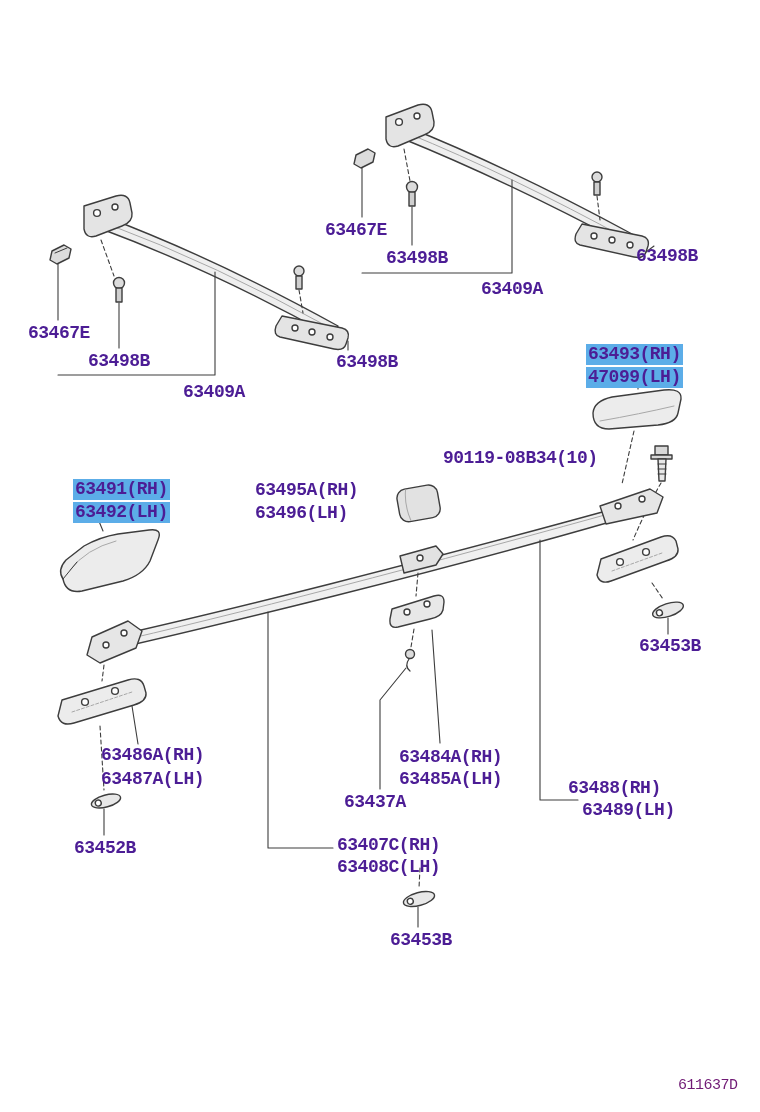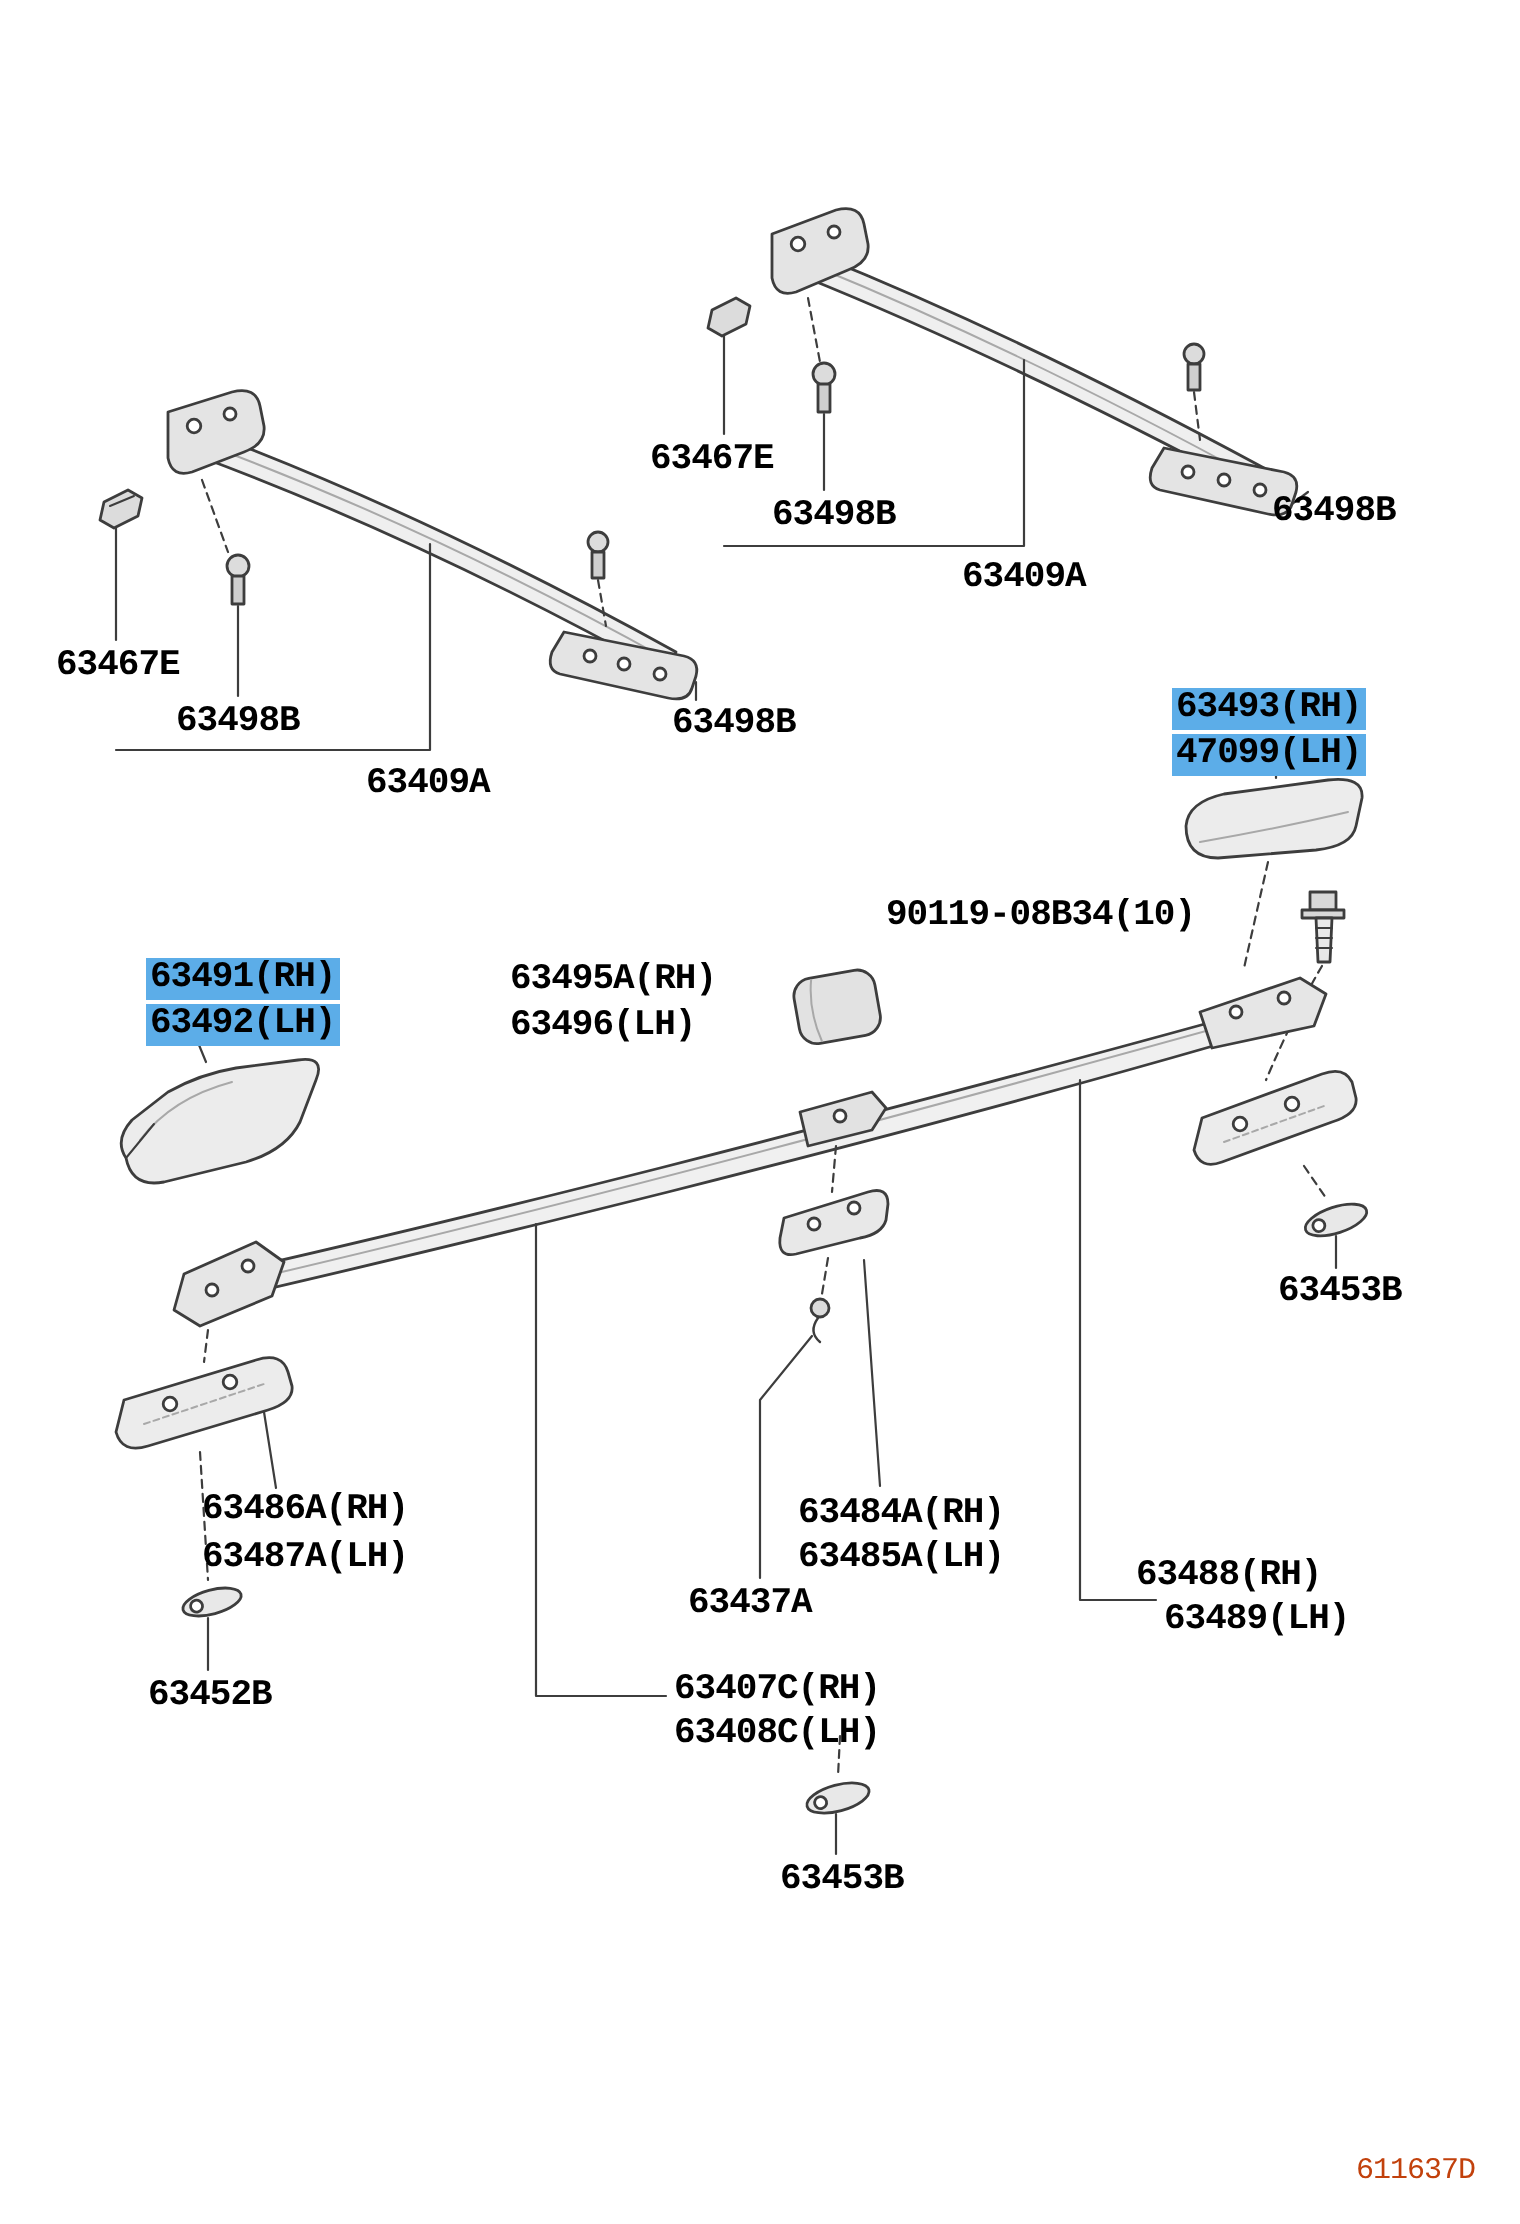--- a/index.html
+++ b/index.html
@@ -11,33 +11,33 @@
     background: #ffffff;
     overflow: hidden;
     font-family: "Liberation Mono", "DejaVu Sans Mono", monospace;
   }
   #art { position: absolute; left: 0; top: 0; }
   .lbl {
     position: absolute;
     font-weight: 700;
     font-size: 18px;
     line-height: 21px;
-    color: #000000;
+    color: #4c1d95;
     white-space: nowrap;
     letter-spacing: -0.5px;
   }
   .lbl.hl {
     background: var(--hl, #5cade8);
     padding: 0 2px;
     margin-top: 11px;
   }
   .code {
     font-weight: 400;
     font-size: 15px;
-    color: #c2410c;
+    color: #701a75;
   }
 </style>
 </head>
 <body>
 
 <div id="stage">
 
   <svg id="art" width="760" height="1112" viewBox="0 0 760 1112" xmlns="http://www.w3.org/2000/svg">
     <g stroke="#3d3d3d" stroke-width="1.4" fill="none" stroke-linecap="round" stroke-linejoin="round">
 

